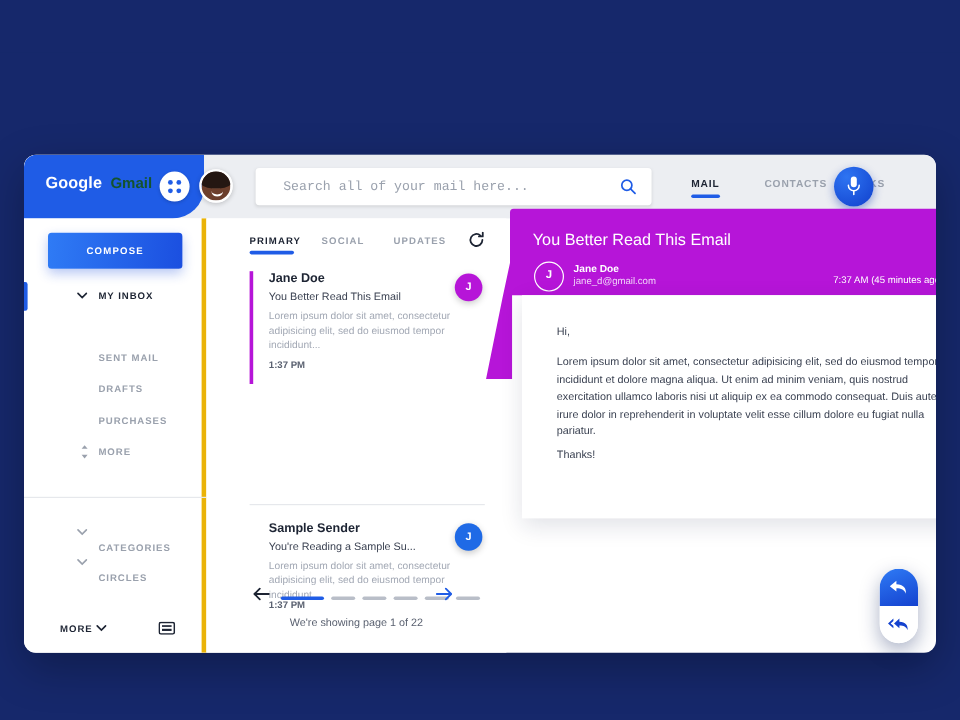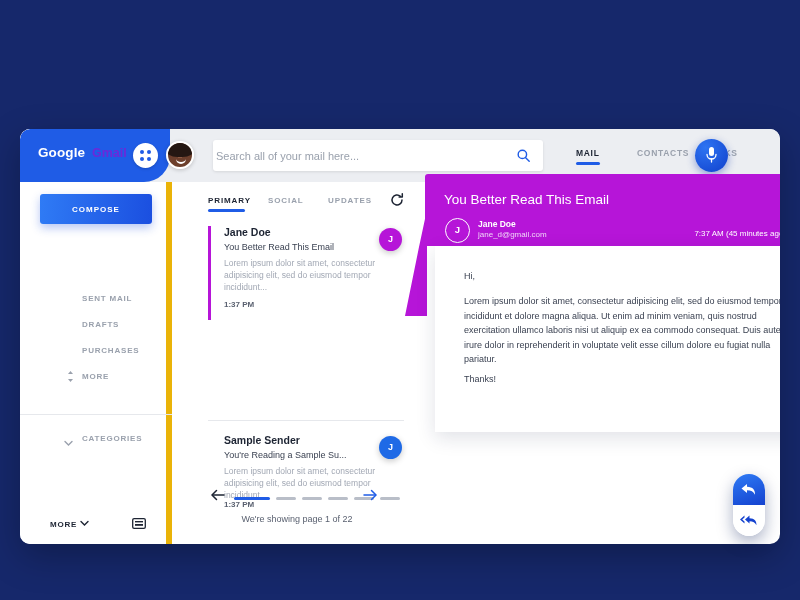--- a/index.html
+++ b/index.html
@@ -40,21 +40,21 @@
     border-top-left-radius: 10px;
     border-bottom-right-radius: 26px;
   }
   .brand-google {
     position: absolute; left: 18px; top: 16px;
     color: #ffffff; font-size: 13.5px; font-weight: bold;
     letter-spacing: .1px;
   }
   .brand-gmail {
     position: absolute; left: 72px; top: 17px;
-    color: #6d28d9; font-size: 12.5px; font-weight: bold;
+    color: #14532d; font-size: 12.5px; font-weight: bold;
   }
   .apps-btn {
     position: absolute; left: 113px; top: 14px;
     width: 25px; height: 25px; border-radius: 50%;
     background: #ffffff;
     box-shadow: 0 1px 3px rgba(0,0,0,.18);
   }
   .apps-dots {
     position: absolute; left: 7px; top: 7px;
     width: 11px; height: 11px;
@@ -79,23 +79,23 @@
     border-bottom: 2px solid #fff; border-radius: 0 0 8px 8px;
   }
 
   .searchbox {
     position: absolute; left: 193px; top: 11px;
     width: 330px; height: 31px;
     background: #ffffff; border-radius: 3px;
     box-shadow: 0 1px 3px rgba(0,0,0,.10);
   }
   .searchbox input {
-    position: absolute; left: 3px; top: 0;
+    position: absolute; left: 23px; top: 0;
     width: 280px; height: 31px; border: none; outline: none;
-    font-family: Liberation Sans, sans-serif;
+    font-family: Liberation Mono, monospace;
     font-size: 11px; color: #59606e; background: transparent;
   }
   .searchbox input::placeholder { color: #9aa1ad; }
   .search-icon {
     position: absolute; right: 12px; top: 8px;
     width: 15px; height: 15px;
   }
 
   .navtabs { position: absolute; left: 556px; top: 0; height: 53px; }
   .navtab {
@@ -116,21 +116,21 @@
   }
   .mic-glyph {
     position: absolute; left: 10px; top: 7px; width: 13px; height: 18px;
   }
 
   
   .sidebar {
     position: absolute; left: 0; top: 53px;
     width: 152px; height: 362px;
     background: #ffffff;
-    border-right: 6px solid #eab308;
+    border-right: 4px solid #eab308;
   }
   .compose-btn {
     position: absolute; left: 20px; top: 12px;
     width: 112px; height: 30px; border: none; border-radius: 3px;
     background: linear-gradient(95deg, #2f7bf5 0%, #1b4fe0 100%);
     color: #ffffff; font-size: 8px; font-weight: bold; letter-spacing: 1px;
     font-family: "Liberation Sans", sans-serif;
     box-shadow: 0 4px 10px rgba(30,80,220,.32);
     cursor: pointer;
   }
@@ -146,21 +146,21 @@
     background: #1f5ce6; border-radius: 0 2px 2px 0;
   }
   .nav-item .chev { position: absolute; left: 44px; top: 9px; }
   .nav-item .updown { position: absolute; left: 47px; top: 6px; }
   .sidebar-divider {
     position: absolute; left: 0; top: 232px; width: 152px; height: 1px;
     background: #e6e8ec;
   }
   .nav-group { position: absolute; left: 0; width: 152px; height: 24px; cursor: pointer; }
   .nav-group .label {
-    position: absolute; left: 62px; top: 2px;
+    position: absolute; left: 62px; top: 20px;
     font-size: 8px; font-weight: bold; letter-spacing: .8px; color: #9aa1ad;
   }
   .nav-group .chev { position: absolute; left: 44px; top: 8px; }
 
   .sidebar-footer { position: absolute; left: 0; top: 325px; width: 152px; height: 37px; }
   .more-label {
     position: absolute; left: 30px; top: 13px;
     font-size: 8px; font-weight: bold; letter-spacing: .8px; color: #1d2433;
   }
   .more-chev { position: absolute; left: 60px; top: 13px; }
@@ -348,20 +348,27 @@
           <rect x="4" y="1" width="5" height="9" rx="2.5" fill="#ffffff"></rect>
           <path d="M2 8.5a4.5 4.5 0 0 0 9 0" fill="none" stroke="#ffffff" stroke-width="1.3" stroke-linecap="round"></path>
           <line x1="6.5" y1="13" x2="6.5" y2="16" stroke="#ffffff" stroke-width="1.3" stroke-linecap="round"></line>
         </svg>
       </div>
     </div>
 
     <div class="sidebar">
       <button class="compose-btn">COMPOSE</button>
 
+      <div class="nav-item inbox" style="top:52px">
+        <div class="active-bar"></div>
+        <svg class="chev" width="9" height="7" viewBox="0 0 9 7">
+          <path d="M1 1.5 L4.5 5 L8 1.5" fill="none" stroke="#1d2433" stroke-width="1.4" stroke-linecap="round"></path>
+        </svg>
+        <span class="label">MY INBOX</span>
+      </div>
 
       <div class="nav-item" style="top:104px">
         <span class="label">SENT MAIL</span>
       </div>
       <div class="nav-item" style="top:130px">
         <span class="label">DRAFTS</span>
       </div>
       <div class="nav-item" style="top:156px">
         <span class="label">PURCHASES</span>
       </div>
@@ -373,20 +380,26 @@
         <span class="label">MORE</span>
       </div>
 
       <div class="sidebar-divider"></div>
 
       <div class="nav-group" style="top:250px">
         <svg class="chev" width="9" height="7" viewBox="0 0 9 7">
           <path d="M1 1.5 L4.5 5 L8 1.5" fill="none" stroke="#9aa1ad" stroke-width="1.4" stroke-linecap="round"></path>
         </svg>
         <span class="label">CATEGORIES</span>
+      </div>
+      <div class="nav-group" style="top:275px">
+        <svg class="chev" width="9" height="7" viewBox="0 0 9 7">
+          <path d="M1 1.5 L4.5 5 L8 1.5" fill="none" stroke="#9aa1ad" stroke-width="1.4" stroke-linecap="round"></path>
+        </svg>
+        <span class="label">CIRCLES</span>
       </div>
 
       <div class="sidebar-footer">
         <span class="more-label">MORE</span>
         <svg class="more-chev" width="9" height="7" viewBox="0 0 9 7">
           <path d="M1 1.5 L4.5 5 L8 1.5" fill="none" stroke="#1d2433" stroke-width="1.4" stroke-linecap="round"></path>
         </svg>
         <svg class="kbd-icon" width="14" height="11" viewBox="0 0 14 11">
           <rect x="0.7" y="0.7" width="12.6" height="9.6" rx="1.4" fill="none" stroke="#1d2433" stroke-width="1.3"></rect>
           <rect x="3" y="3" width="8" height="1.4" fill="#1d2433"></rect>

